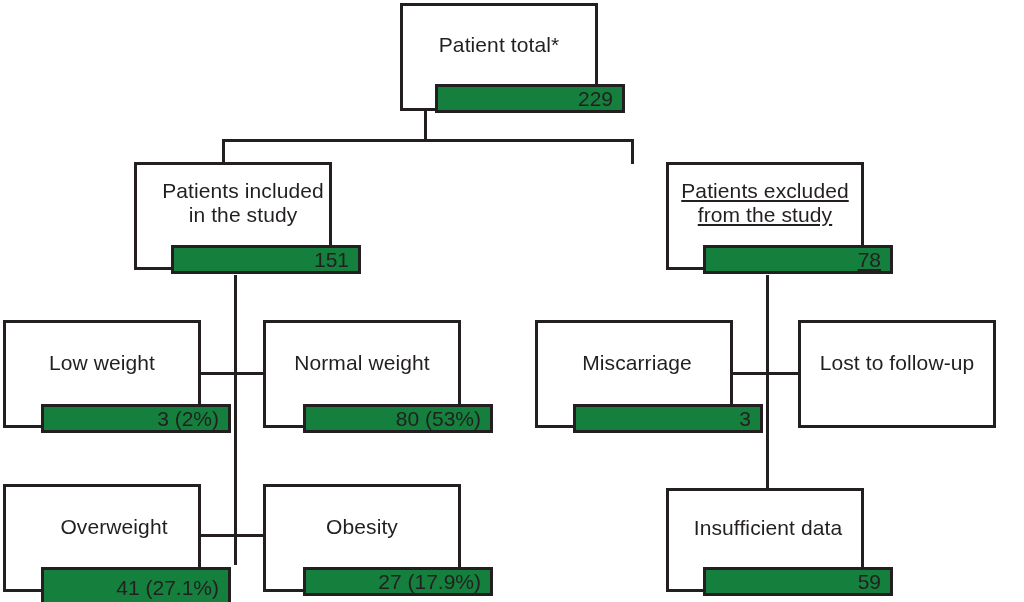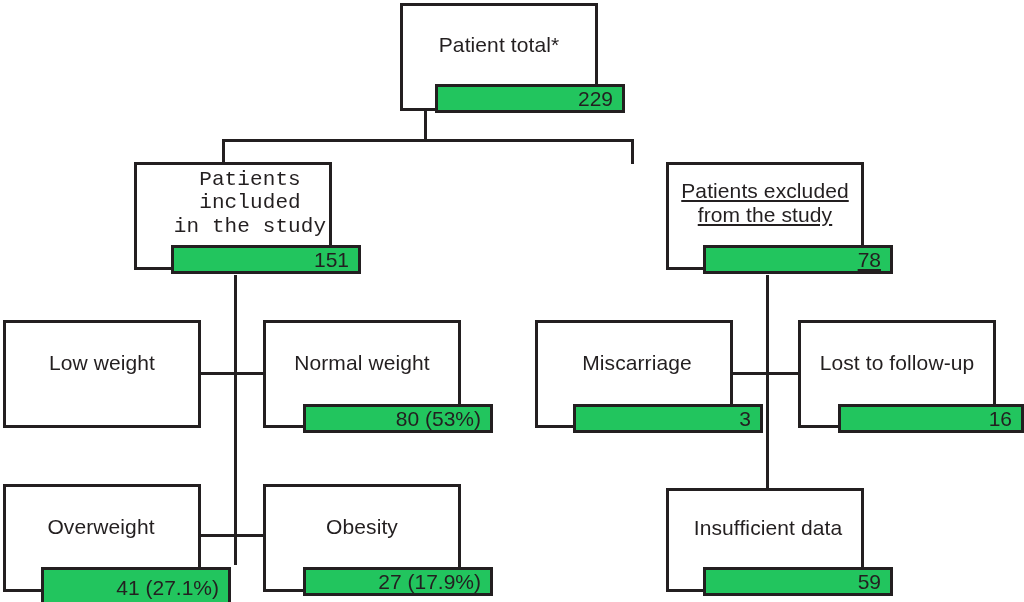--- a/index.html
+++ b/index.html
@@ -35,21 +35,21 @@
     line-height: 1.12;
     color: #231f20;
     letter-spacing: 0.1px;
     z-index: 4;
     white-space: pre-line;
     pointer-events: none;
   }
   .node-value {
     position: absolute;
     box-sizing: border-box;
-    background: #22c55e;
+    background: #15803d;
     border: 3px solid #231f20;
     display: flex;
     align-items: center;
     justify-content: flex-end;
     padding-right: 9px;
     font-size: 21px;
     color: #231f20;
     z-index: 5;
   }
   .conn {
@@ -81,49 +81,49 @@
 
   <div class="conn conn-v" style="left:766px; top:275px; height:215px;"></div>
 
   <div class="conn conn-h" style="left:731px; top:372px; width:69px;"></div>
 
   <div class="node-box" style="left:400px; top:3px; width:198px; height:108px;"></div>
   <div class="node-label" style="left:400px; top:10px; width:198px; height:70px;">Patient total*</div>
   <div class="node-value" style="left:435px; top:84px; width:190px; height:29px;">229</div>
 
   <div class="node-box" style="left:134px; top:162px; width:198px; height:108px;"></div>
-  <div class="node-label" style="left:146px; top:170px; width:208px; height:66px;font-family:Liberation Mono, monospace;">Patients included
+  <div class="node-label" style="left:139px; top:170px; width:208px; height:66px;">Patients included
 in the study</div>
   <div class="node-value" style="left:171px; top:245px; width:190px; height:29px;padding-left:40px;">151</div>
 
   <div class="node-box" style="left:666px; top:162px; width:198px; height:108px;"></div>
   <div class="node-label" style="left:661px; top:170px; width:208px; height:66px;text-decoration:underline;">Patients excluded
 from the study</div>
   <div class="node-value" style="left:703px; top:245px; width:190px; height:29px;text-decoration:underline;">78</div>
 
   <div class="node-box" style="left:3px; top:320px; width:198px; height:108px;"></div>
   <div class="node-label" style="left:3px; top:328px; width:198px; height:70px;">Low weight</div>
+  <div class="node-value" style="left:41px; top:404px; width:190px; height:29px;">3 (2%)</div>
 
   <div class="node-box" style="left:263px; top:320px; width:198px; height:108px;"></div>
   <div class="node-label" style="left:263px; top:328px; width:198px; height:70px;">Normal weight</div>
   <div class="node-value" style="left:303px; top:404px; width:190px; height:29px;">80 (53%)</div>
 
   <div class="node-box" style="left:3px; top:484px; width:198px; height:108px;"></div>
-  <div class="node-label" style="left:2px; top:492px; width:198px; height:70px;">Overweight</div>
+  <div class="node-label" style="left:15px; top:492px; width:198px; height:70px;">Overweight</div>
   <div class="node-value" style="left:41px; top:567px; width:190px; height:42px;">41 (27.1%)</div>
 
   <div class="node-box" style="left:263px; top:484px; width:198px; height:108px;"></div>
   <div class="node-label" style="left:263px; top:492px; width:198px; height:70px;">Obesity</div>
   <div class="node-value" style="left:303px; top:567px; width:190px; height:29px;">27 (17.9%)</div>
 
   <div class="node-box" style="left:535px; top:320px; width:198px; height:108px;"></div>
   <div class="node-label" style="left:535px; top:328px; width:198px; height:70px;padding-left:6px;">Miscarriage</div>
   <div class="node-value" style="left:573px; top:404px; width:190px; height:29px;">3</div>
 
   <div class="node-box" style="left:798px; top:320px; width:198px; height:108px;"></div>
   <div class="node-label" style="left:798px; top:328px; width:198px; height:70px;">Lost to follow-up</div>
-  <div class="node-value" style="left:838px; top:404px; width:186px; height:29px;">16</div>
 
   <div class="node-box" style="left:666px; top:488px; width:198px; height:104px;"></div>
   <div class="node-label" style="left:666px; top:494px; width:198px; height:68px;padding-left:6px;">Insufficient data</div>
   <div class="node-value" style="left:703px; top:567px; width:190px; height:29px;">59</div>
 
 </div>
 
 </body></html>

